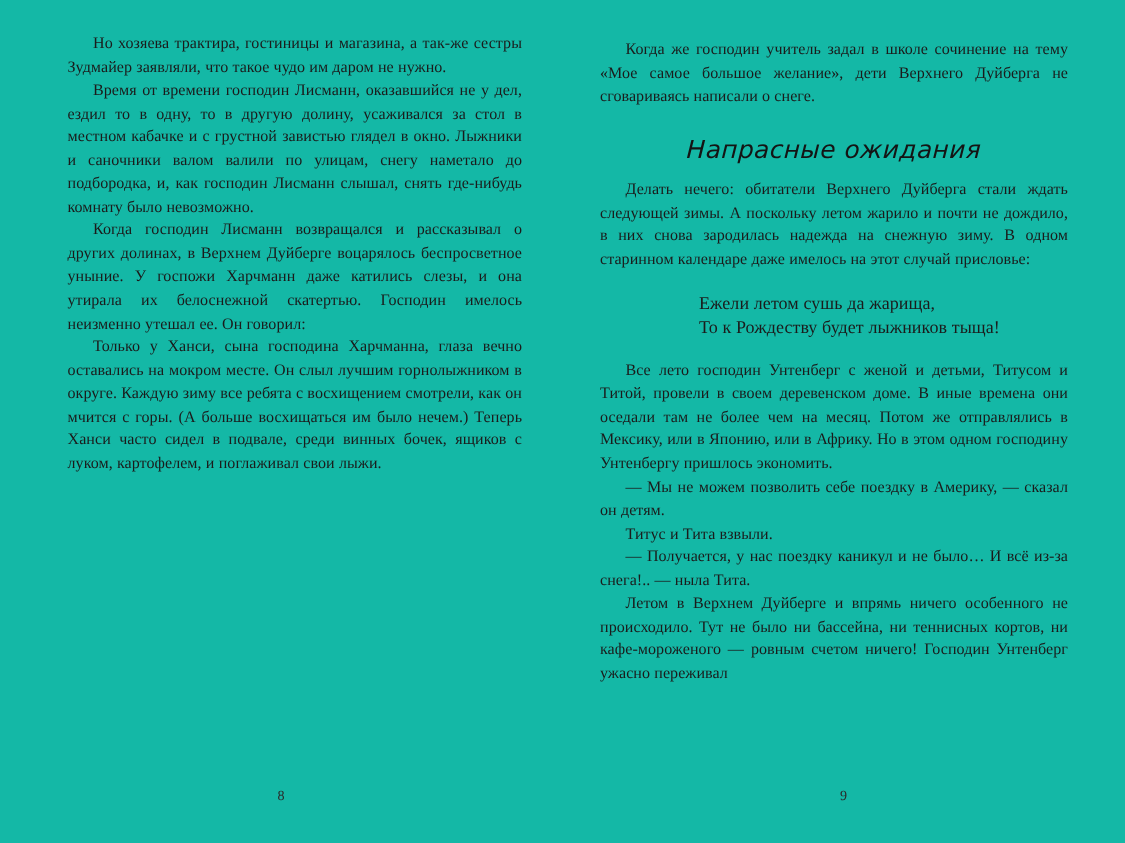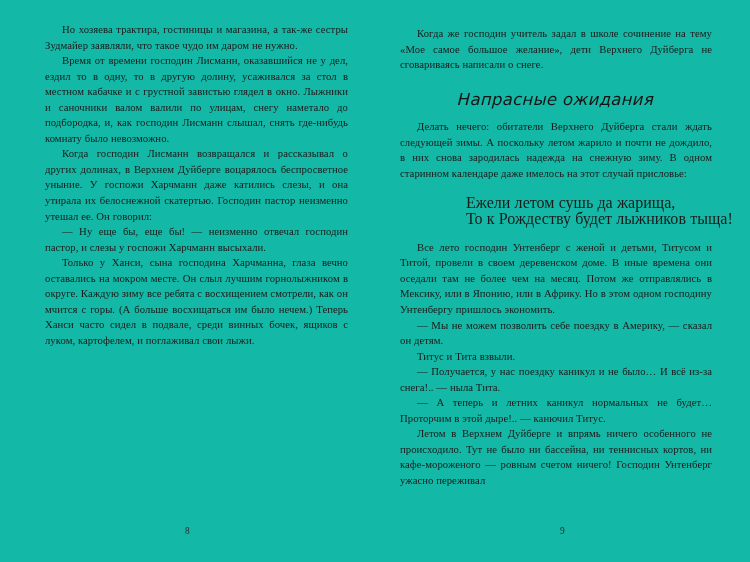--- a/index.html
+++ b/index.html
@@ -57,21 +57,21 @@
     font-weight: 400;
     letter-spacing: 0.3px;
     color: #141414;
     transform: skewX(-3deg);
   }
 
   
   .verse {
     margin: 14px 0 14px 0;
     padding-left: 66px;
-    font-size: 16px;
+    font-size: 12px;
     line-height: 15.2px;
     text-align: left;
   }
   .verse-line { margin: 0; white-space: nowrap; }
 
   .folio {
     position: absolute;
     bottom: 26px;
     left: 0;
     right: 0;
@@ -83,22 +83,21 @@
 </style>
 </head>
 <body>
 
 <div class="spread">
 
   <div class="page page-left">
     <div class="textblock">
       <p class="para">Но хозяева трактира, гостиницы и магазина, а так-же сестры Зудмайер заявляли, что такое чудо им даром не нужно.</p>
       <p class="para">Время от времени господин Лисманн, оказавшийся не у дел, ездил то в одну, то в другую долину, усаживался за стол в местном кабачке и с грустной завистью глядел в окно. Лыжники и саночники валом валили по улицам, снегу наметало до подбородка, и, как господин Лисманн слышал, снять где-нибудь комнату было невозможно.</p>
-      <p class="para">Когда господин Лисманн возвращался и рассказывал о других долинах, в Верхнем Дуйберге воцарялось беспросветное уныние. У госпожи Харчманн даже катились слезы, и она утирала их белоснежной скатертью. Господин пастор неизменно утешал ее. Он говорил:</p>
-      <p class="para">— Ну еще бы, еще бы! — неизменно отвечал господин пастор, и слезы у госпожи Харчманн высыхали.</p>
+      <p class="para">Когда господин Лисманн возвращался и рассказывал о других долинах, в Верхнем Дуйберге воцарялось беспросветное уныние. У госпожи Харчманн даже катились слезы, и она утирала их белоснежной скатертью. Господин имелось неизменно утешал ее. Он говорил:</p>
       <p class="para">Только у Ханси, сына господина Харчманна, глаза вечно оставались на мокром месте. Он слыл лучшим горнолыжником в округе. Каждую зиму все ребята с восхищением смотрели, как он мчится с горы. (А больше восхищаться им было нечем.) Теперь Ханси часто сидел в подвале, среди винных бочек, ящиков с луком, картофелем, и поглаживал свои лыжи.</p>
     </div>
     <div class="folio">8</div>
   </div>
 
   <div class="page page-right">
     <div class="textblock">
       <p class="para">Когда же господин учитель задал в школе сочинение на тему «Мое самое большое желание», дети Верхнего Дуйберга не сговариваясь написали о снеге.</p>
 
       <div class="chapter-heading">Напрасные ожидания</div>
@@ -107,19 +106,18 @@
 
       <div class="verse">
         <p class="verse-line">Ежели летом сушь да жарища,</p>
         <p class="verse-line">То к Рождеству будет лыжников тыща!</p>
       </div>
 
       <p class="para">Все лето господин Унтенберг с женой и детьми, Титусом и Титой, провели в своем деревенском доме. В иные времена они оседали там не более чем на месяц. Потом же отправлялись в Мексику, или в Японию, или в Африку. Но в этом одном господину Унтенбергу пришлось экономить.</p>
       <p class="para">— Мы не можем позволить себе поездку в Америку, — сказал он детям.</p>
       <p class="para">Титус и Тита взвыли.</p>
       <p class="para">— Получается, у нас поездку каникул и не было… И всё из-за снега!.. — ныла Тита.</p>
-      <p class="para">— А теперь и летних каникул нормальных не будет… Проторчим в этой дыре!.. — канючил Титус.</p>
       <p class="para">Летом в Верхнем Дуйберге и впрямь ничего особенного не происходило. Тут не было ни бассейна, ни теннисных кортов, ни кафе-мороженого — ровным счетом ничего! Господин Унтенберг ужасно переживал</p>
     </div>
     <div class="folio">9</div>
   </div>
 
 </div>
 
 </body></html>

